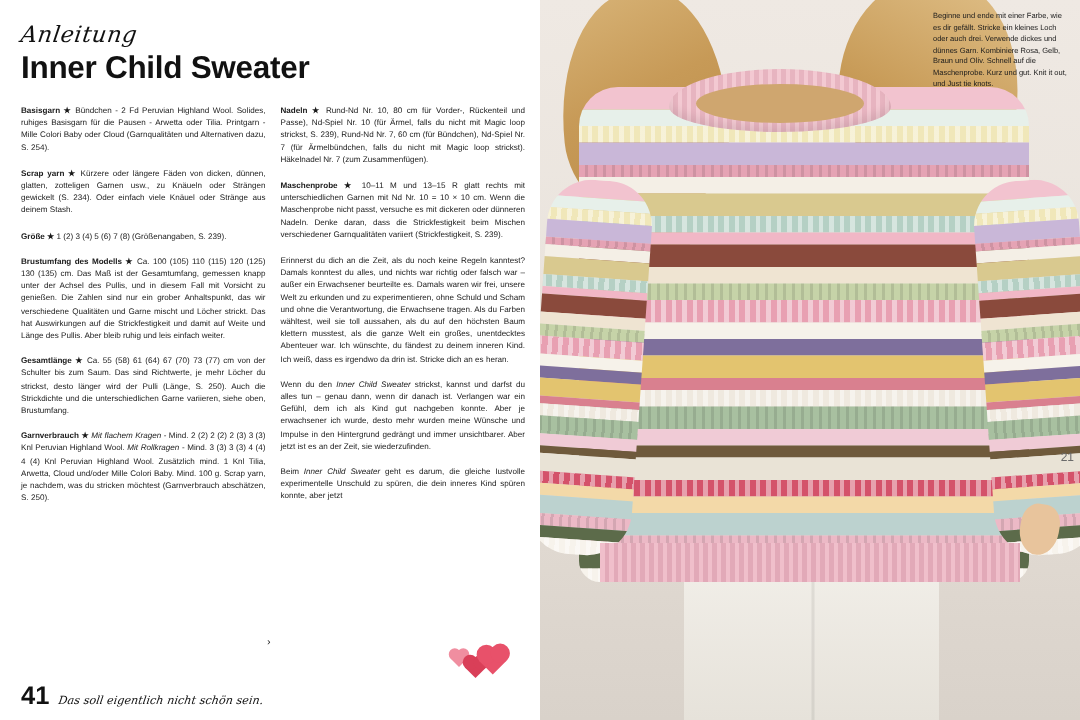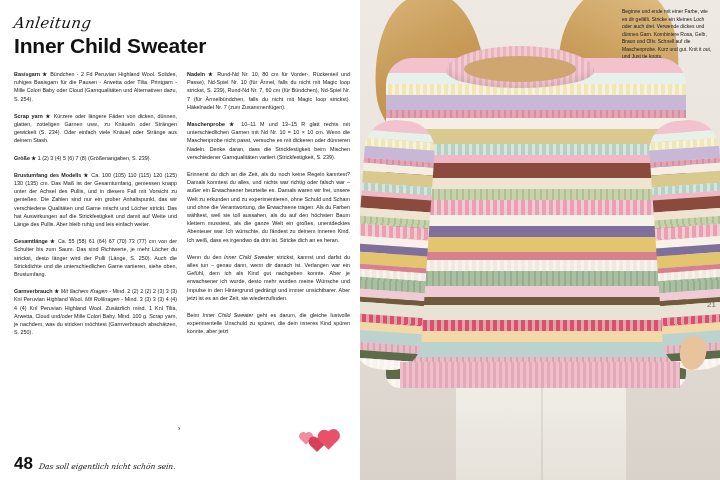--- a/index.html
+++ b/index.html
@@ -237,21 +237,21 @@
 
     <div class="arrow">›</div>
 
     <div class="hearts">
       <span class="heart h3"></span>
       <span class="heart h2"></span>
       <span class="heart h1"></span>
     </div>
 
     <div class="footer">
-      <div class="pagenum">48</div>
+      <div class="pagenum">41</div>
       <div class="foot-script">Das soll eigentlich nicht schön sein.</div>
     </div>
   </div>
 
   <div class="right">
     <div class="photo">
       <div class="wall"></div>
       <div class="floor"></div>
 
       <div class="hair-l"></div>

